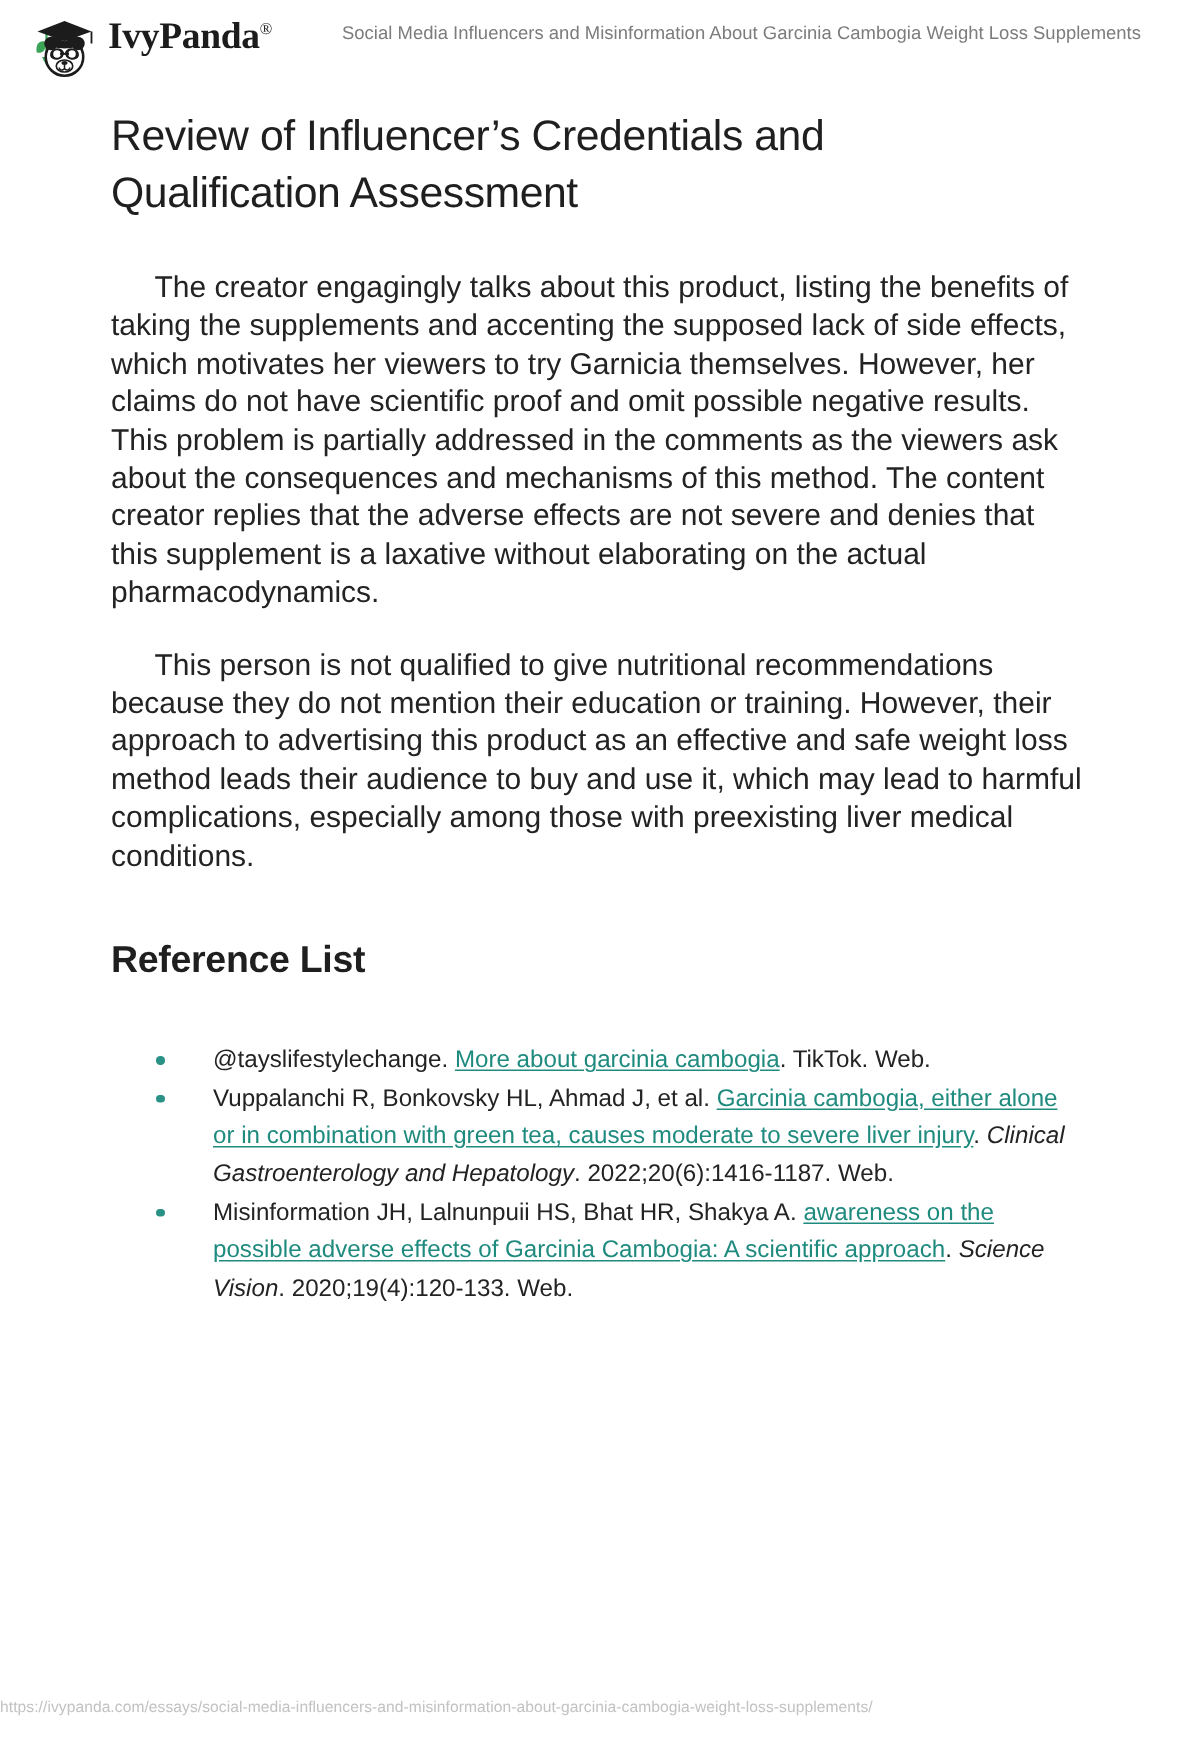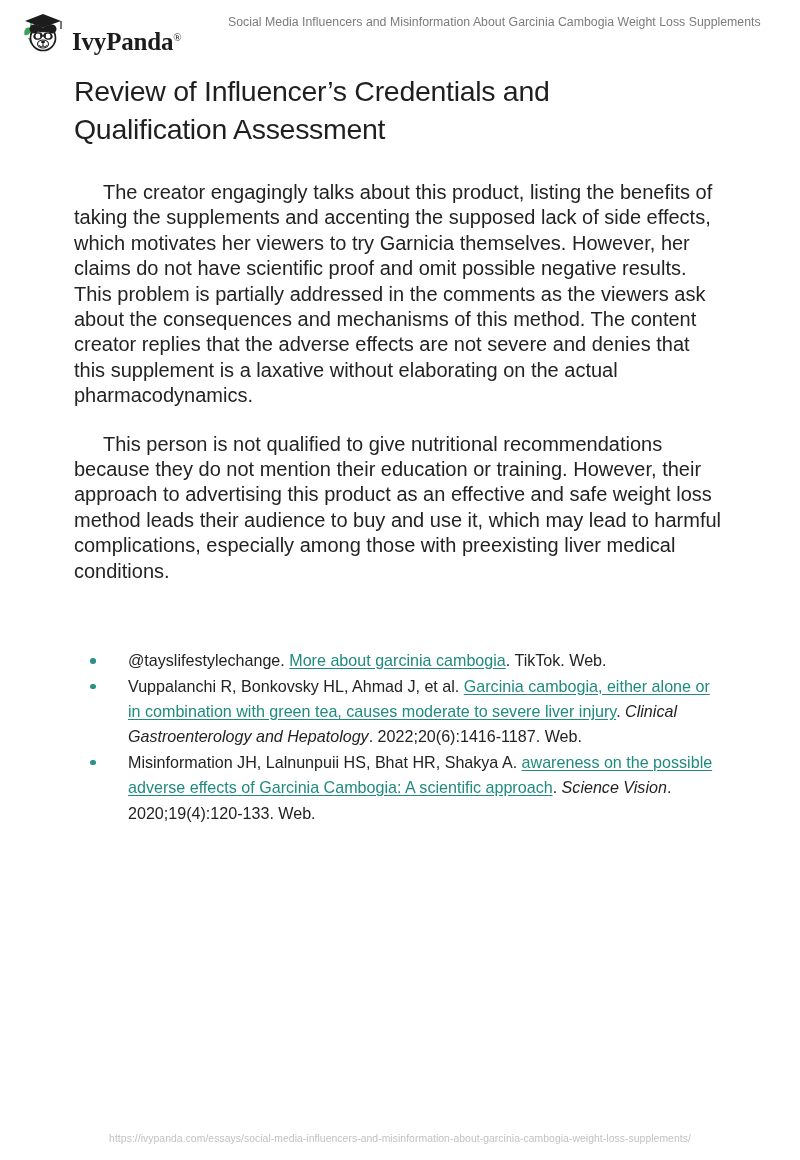--- a/index.html
+++ b/index.html
@@ -28,21 +28,21 @@
     top: 0;
     left: 0;
     width: 800px;
     height: 62px;
   }
   .brand {
     position: absolute;
     left: 14px;
     top: 11px;
     display: flex;
-    align-items: flex-end;
+    align-items: flex-start;
     gap: 6px;
     text-decoration: none;
   }
   .brand-mark {
     width: 52px;
     height: 42px;
     display: block;
   }
   .brand-name {
     font-family: "Liberation Serif", serif;
@@ -105,21 +105,21 @@
     text-indent: 29px;
     text-align: left;
   }
   .sp-after-title { height: 32px; }
   .sp-between-pars { height: 23px; }
   .sp-before-refs { height: 40px; }
   .sp-after-refs-title { height: 22px; }
 
   
   ul.reference-list {
-    margin: 2px;
+    margin: 16px;
     padding: 0;
     list-style: none;
   }
   ul.reference-list li {
     position: relative;
     padding-left: 52px;
     margin-bottom: 0px;
     font-size: 16.1px;
     line-height: 25.4px;
     color: #232323;
@@ -139,21 +139,21 @@
     text-underline-offset: 2px;
   }
   .ital { font-style: italic; }
 
   
   .page-footer {
     position: absolute;
     left: 0;
     bottom: 14px;
     width: 800px;
-    text-align: center;
+    text-align: left;
   }
   .footer-url {
     font-size: 10.4px;
     color: #c2c2c2;
     letter-spacing: 0.05px;
     white-space: nowrap;
   }
 </style>
 </head>
 <body>
@@ -209,20 +209,21 @@
     <div class="sp-after-title"></div>
 
     <p class="body-par">The creator engagingly talks about this product, listing the benefits of taking the supplements and accenting the supposed lack of side effects, which motivates her viewers to try Garnicia themselves. However, her claims do not have scientific proof and omit possible negative results. This problem is partially addressed in the comments as the viewers ask about the consequences and mechanisms of this method. The content creator replies that the adverse effects are not severe and denies that this supplement is a laxative without elaborating on the actual pharmacodynamics.</p>
 
     <div class="sp-between-pars"></div>
 
     <p class="body-par">This person is not qualified to give nutritional recommendations because they do not mention their education or training. However, their approach to advertising this product as an effective and safe weight loss method leads their audience to buy and use it, which may lead to harmful complications, especially among those with preexisting liver medical conditions.</p>
 
     <div class="sp-before-refs"></div>
 
+    <h2 class="section-title">Reference List</h2>
 
     <div class="sp-after-refs-title"></div>
 
     <ul class="reference-list">
 
       <li>
         <span class="bullet"></span><span>@tayslifestylechange. </span><a class="ref-link" href="#">More about garcinia cambogia</a><span>. TikTok. Web.</span><span class="ital"></span><span></span>
       </li>
 
       <li>

